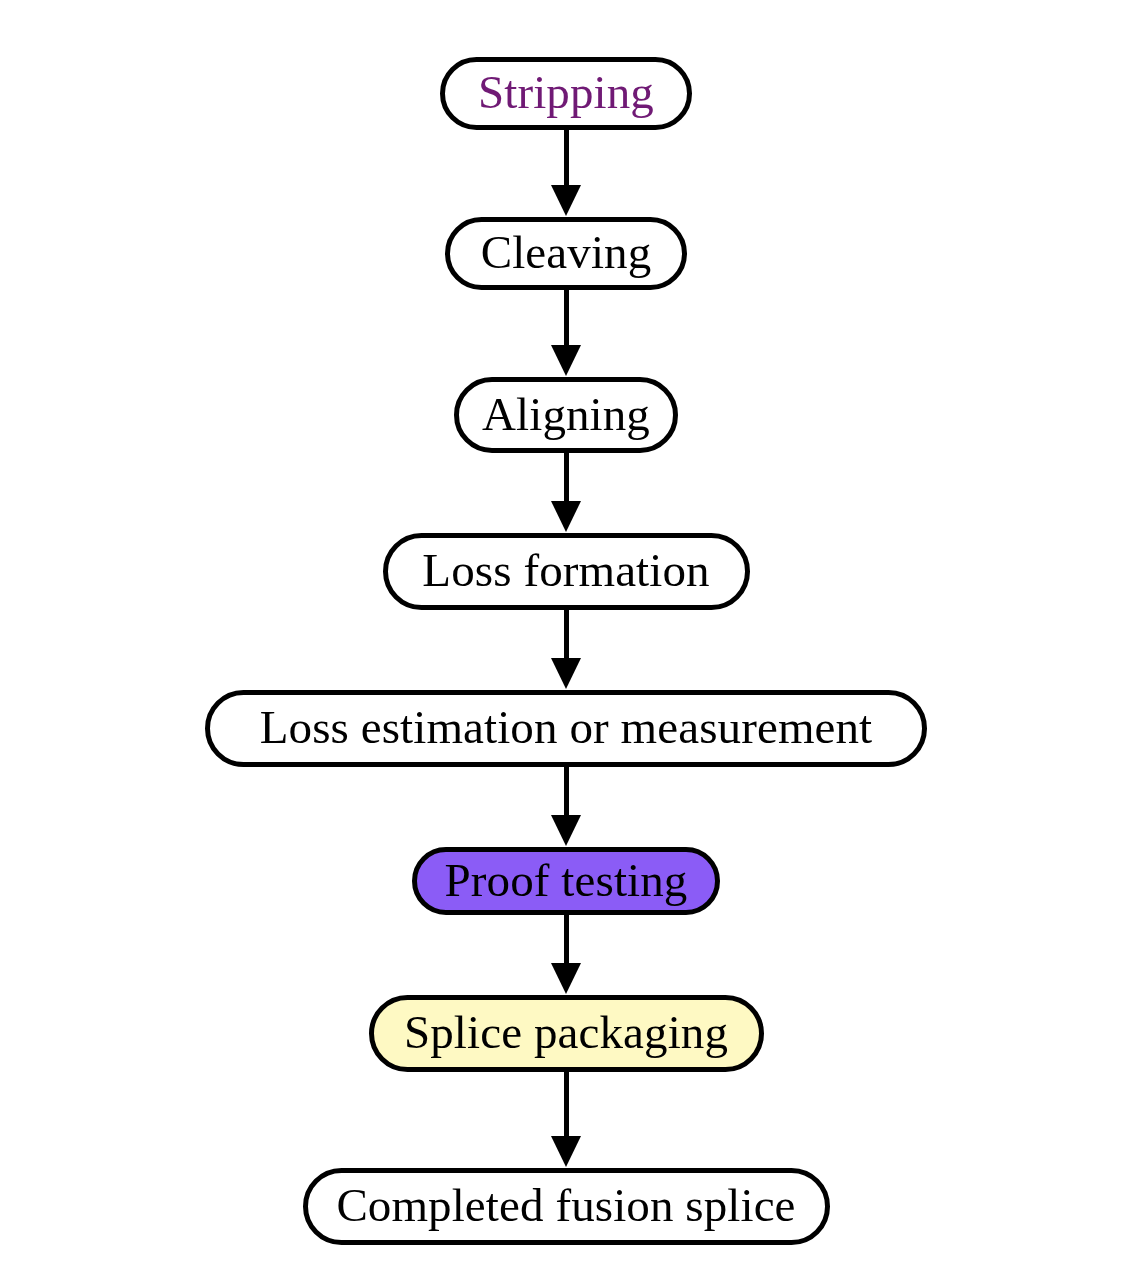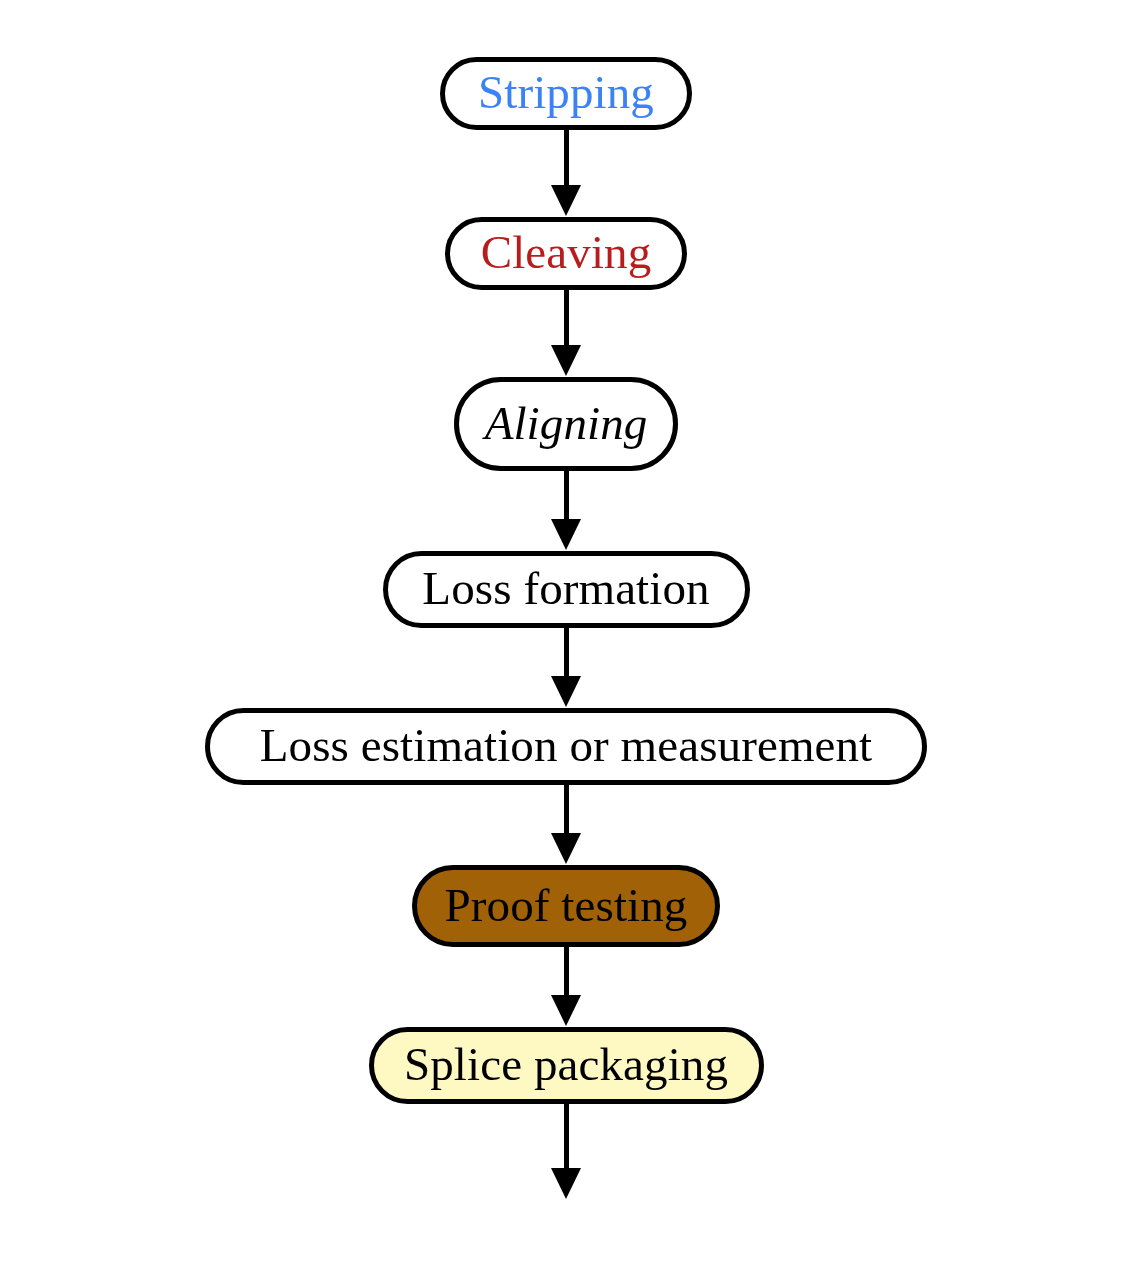--- a/index.html
+++ b/index.html
@@ -66,62 +66,65 @@
     border-top: 31px solid #000000;
     margin-top: -1px;
   }
 </style>
 </head>
 <body>
 
 <div id="flowchart-canvas">
   <div class="flow-column" id="flow-column" style="padding-top: 57px;">
       <div class="flow-node" style="width: 252px; height: 73px; border-color: rgb(0, 0, 0); background: rgb(255, 255, 255);">
-        <span class="node-label" style="color: #3b82f6;">Stripping</span>
+        <span class="node-label" style="color: #701a75;">Stripping</span>
       </div>
       <div class="flow-edge" style="height: 87px;">
         <div class="edge-line" style="background: rgb(0, 0, 0); height: 56px;"></div>
         <div class="edge-arrowhead" style="border-top-color: rgb(0, 0, 0);"></div>
       </div>
       <div class="flow-node" style="width: 242px; height: 73px; border-color: rgb(0, 0, 0); background: rgb(255, 255, 255);">
-        <span class="node-label" style="color: #b91c1c; text-align: right;">Cleaving</span>
+        <span class="node-label" style="color: #000000; text-align: right;">Cleaving</span>
       </div>
       <div class="flow-edge" style="height: 87px;">
         <div class="edge-line" style="background: rgb(0, 0, 0); height: 56px;"></div>
         <div class="edge-arrowhead" style="border-top-color: rgb(0, 0, 0);"></div>
       </div>
-      <div class="flow-node" style="width: 224px; height: 94px; border-color: rgb(0, 0, 0); background: rgb(255, 255, 255); font-style: italic;">
+      <div class="flow-node" style="width: 224px; height: 76px; border-color: rgb(0, 0, 0); background: rgb(255, 255, 255);">
         <span class="node-label" style="color: rgb(0, 0, 0);">Aligning</span>
       </div>
       <div class="flow-edge" style="height: 80px;">
         <div class="edge-line" style="background: rgb(0, 0, 0); height: 49px;"></div>
         <div class="edge-arrowhead" style="border-top-color: rgb(0, 0, 0);"></div>
       </div>
       <div class="flow-node" style="width: 367px; height: 77px; border-color: rgb(0, 0, 0); background: rgb(255, 255, 255);">
         <span class="node-label" style="color: rgb(0, 0, 0);">Loss formation</span>
       </div>
       <div class="flow-edge" style="height: 80px;">
         <div class="edge-line" style="background: rgb(0, 0, 0); height: 49px;"></div>
         <div class="edge-arrowhead" style="border-top-color: rgb(0, 0, 0);"></div>
       </div>
       <div class="flow-node" style="width: 722px; height: 77px; border-color: rgb(0, 0, 0); background: rgb(255, 255, 255);">
         <span class="node-label" style="color: rgb(0, 0, 0);">Loss estimation or measurement</span>
       </div>
       <div class="flow-edge" style="height: 80px;">
         <div class="edge-line" style="background: rgb(0, 0, 0); height: 49px;"></div>
         <div class="edge-arrowhead" style="border-top-color: rgb(0, 0, 0);"></div>
       </div>
-      <div class="flow-node" style="width: 308px; height: 82px; border-color: rgb(0, 0, 0); background: #a16207;">
+      <div class="flow-node" style="width: 308px; height: 68px; border-color: rgb(0, 0, 0); background: #8b5cf6;">
         <span class="node-label" style="color: rgb(0, 0, 0);">Proof testing</span>
       </div>
       <div class="flow-edge" style="height: 80px;">
         <div class="edge-line" style="background: rgb(0, 0, 0); height: 49px;"></div>
         <div class="edge-arrowhead" style="border-top-color: rgb(0, 0, 0);"></div>
       </div>
       <div class="flow-node" style="width: 395px; height: 77px; border-color: rgb(0, 0, 0); background: #fef9c3;">
         <span class="node-label" style="color: rgb(0, 0, 0);">Splice packaging</span>
       </div>
       <div class="flow-edge" style="height: 96px;">
         <div class="edge-line" style="background: rgb(0, 0, 0); height: 65px;"></div>
         <div class="edge-arrowhead" style="border-top-color: rgb(0, 0, 0);"></div>
       </div>
+      <div class="flow-node" style="width: 527px; height: 77px; border-color: rgb(0, 0, 0); background: rgb(255, 255, 255);">
+        <span class="node-label" style="color: rgb(0, 0, 0);">Completed fusion splice</span>
+      </div>
     </div>
 </div>
 
 </body></html>

